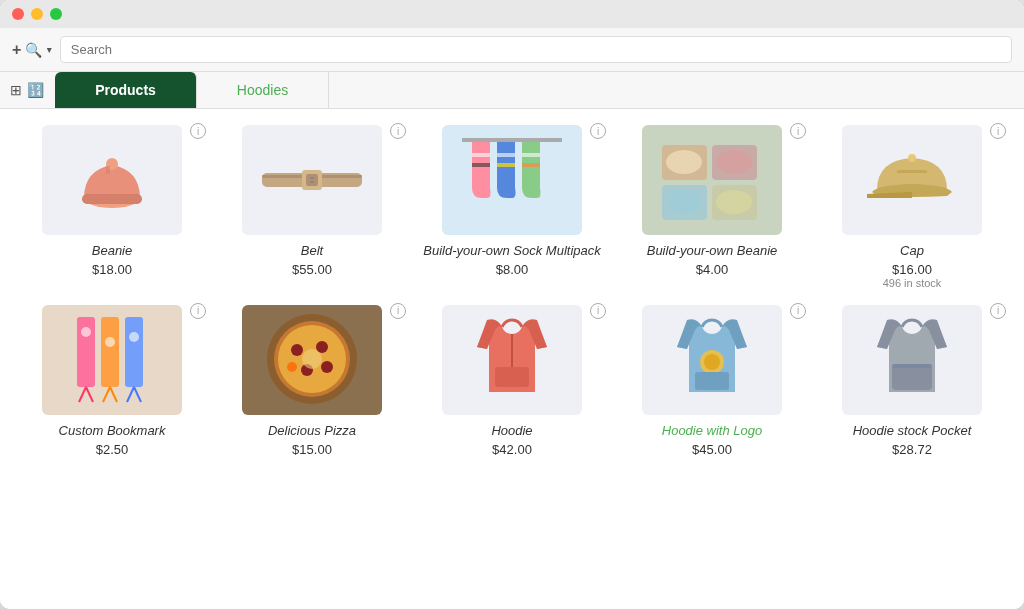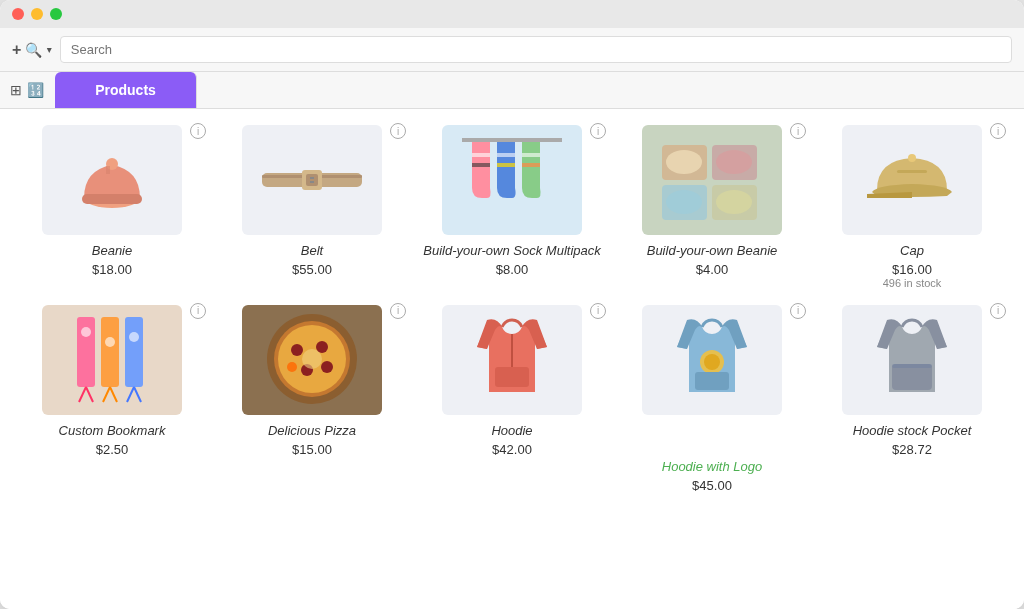--- a/index.html
+++ b/index.html
@@ -85,21 +85,21 @@
     .tab {
       padding: 10px 40px;
       font-size: 14px;
       cursor: pointer;
       border-right: 1px solid #ddd;
       color: #555;
       background: #f7f7f7;
       user-select: none;
     }
     .tab.active {
-      background: #8b5cf6;
+      background: #14532d;
       color: #fff;
       font-weight: bold;
       border-radius: 6px 6px 0 0;
     }
     .tab.hoodie-tab {
       color: #4caf50;
     }
     
     .content {
       flex: 1;
@@ -151,21 +151,20 @@
     .product-name {
       font-size: 13px;
       color: #333;
       margin-bottom: 2px;
       line-height: 1.3;
       font-style: italic;
     }
     .product-name.link {
       color: #4caf50;
       cursor: pointer;
-      margin-top: 36px;
     }
     .product-price {
       font-size: 13px;
       color: #333;
     }
     .product-stock {
       font-size: 11px;
       color: #888;
     }
     
@@ -204,20 +203,21 @@
     </div>
     <input class="search-input" type="text" placeholder="Search" style="">
   </div>
 
   <div class="tabs">
     <div class="tab-icons">
       <span class="grid-icon">⊞</span>
       <span class="sort-icon">🔢</span>
     </div>
     <div class="tab active">Products</div>
+    <div class="tab hoodie-tab">Hoodies</div>
   </div>
 
   <div class="content">
     <div class="products-grid">
 
       <div class="product-cell">
         <div class="info-icon">i</div>
         <div class="product-image-wrapper">
           <svg width="80" height="80" viewBox="0 0 80 80" fill="none" xmlns="http://www.w3.org/2000/svg">
 

